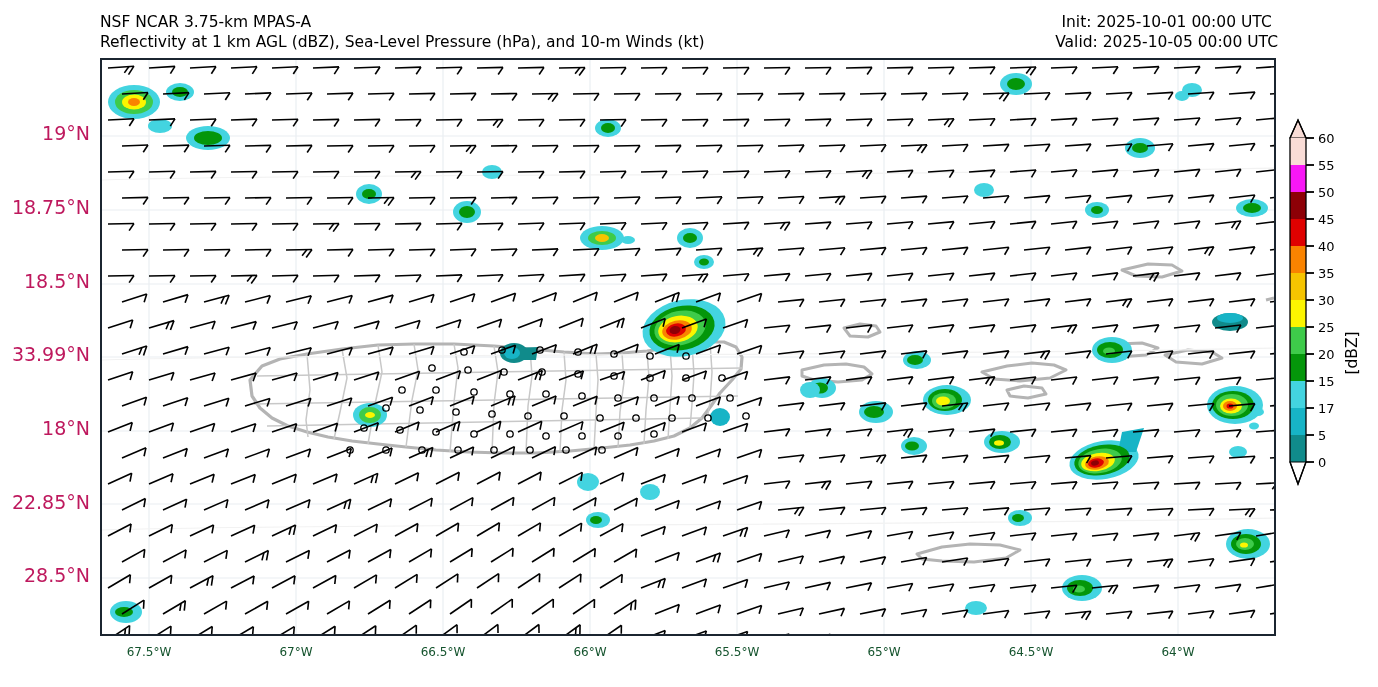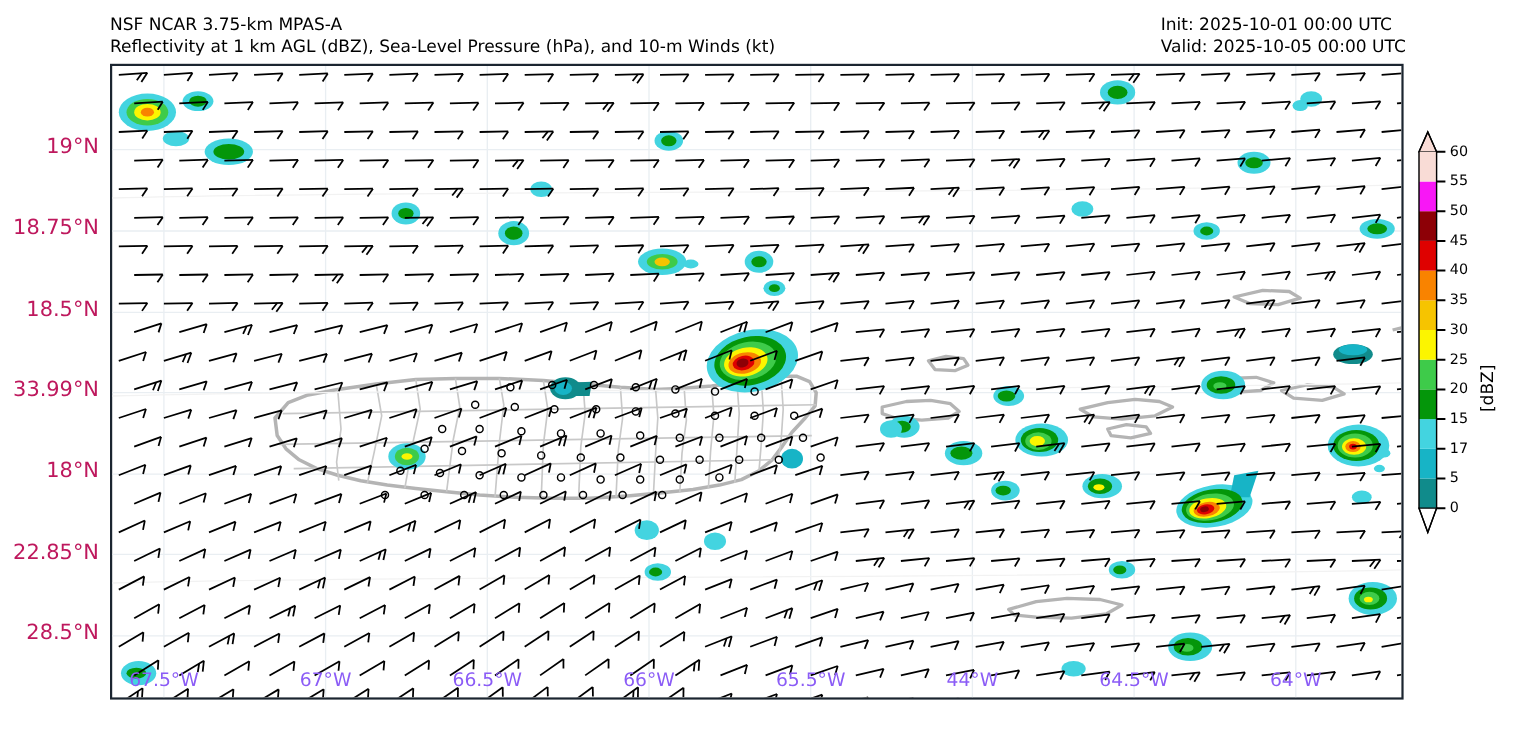--- a/index.html
+++ b/index.html
@@ -23,21 +23,21 @@
 
   
   .hdr {
     position: absolute;
     font-size: 15.5px;
     color: #000000;
     white-space: nowrap;
     line-height: 20px;
   }
   #title-left  { left: 100px; top: 12px; text-align: left; }
-  #title-right { right: 100px; top: 12px; text-align: left; }
+  #title-right { right: 100px; top: 12px; text-align: center; }
 
   
   #axes {
     position: absolute;
     left: 100px;
     top: 58px;
     width: 1176px;
     height: 578px;
     border: 2px solid #1b2530;
     box-sizing: border-box;
@@ -50,23 +50,23 @@
     left: 0;
     width: 90px;
     text-align: right;
     font-size: 19px;
     color: #be185d;
     white-space: nowrap;
     transform: translateY(-50%);
   }
   .xlab {
     position: absolute;
-    top: 609px;
-    font-size: 17px;
-    color: #8b5cf6;
+    top: 645px;
+    font-size: 12px;
+    color: #14532d;
     white-space: nowrap;
     transform: translateX(-50%);
   }
 
   
   #cbar-wrap {
     position: absolute;
     left: 1288px;
     top: 118px;
     width: 90px;
@@ -1155,21 +1155,21 @@
   <div class="ylab" style="top:354px">33.99°N</div>
   <div class="ylab" style="top:428px">18°N</div>
   <div class="ylab" style="top:502px">22.85°N</div>
   <div class="ylab" style="top:575px">28.5°N</div>
 
   <div class="xlab" style="left:149px">67.5°W</div>
   <div class="xlab" style="left:296px">67°W</div>
   <div class="xlab" style="left:443px">66.5°W</div>
   <div class="xlab" style="left:590px">66°W</div>
   <div class="xlab" style="left:737px">65.5°W</div>
-  <div class="xlab" style="left:884px">44°W</div>
+  <div class="xlab" style="left:884px">65°W</div>
   <div class="xlab" style="left:1031px">64.5°W</div>
   <div class="xlab" style="left:1178px">64°W</div>
 
   <div id="cbar-wrap">
     <svg id="cbar-svg" width="30" height="470" viewBox="0 0 30 470">
       <g id="cbar-bands">
           <path d="M2,20 L10,2 L18,20 Z" fill="#f9dcd6" stroke="#000" stroke-width="1.2"></path>
           <rect x="2" y="317" width="16" height="27" fill="#108b8b"></rect>
           <rect x="2" y="290" width="16" height="27" fill="#17b4c6"></rect>
           <rect x="2" y="263" width="16" height="27" fill="#43d4e0"></rect>

